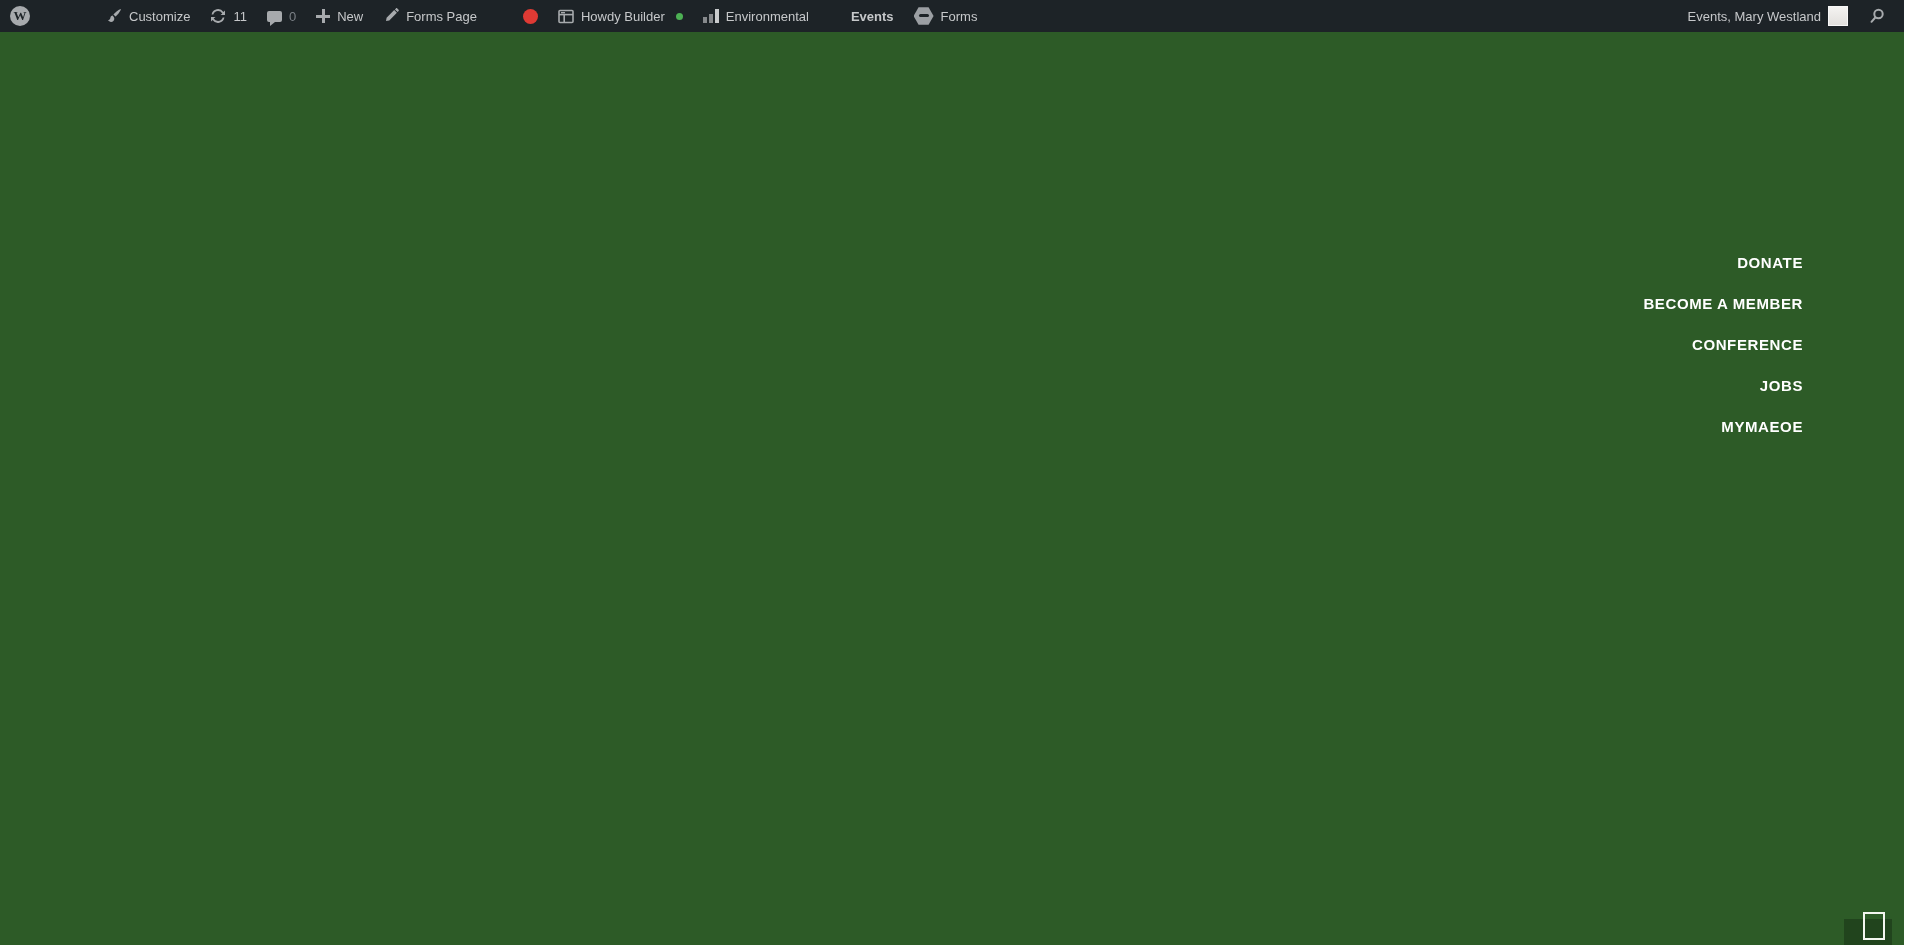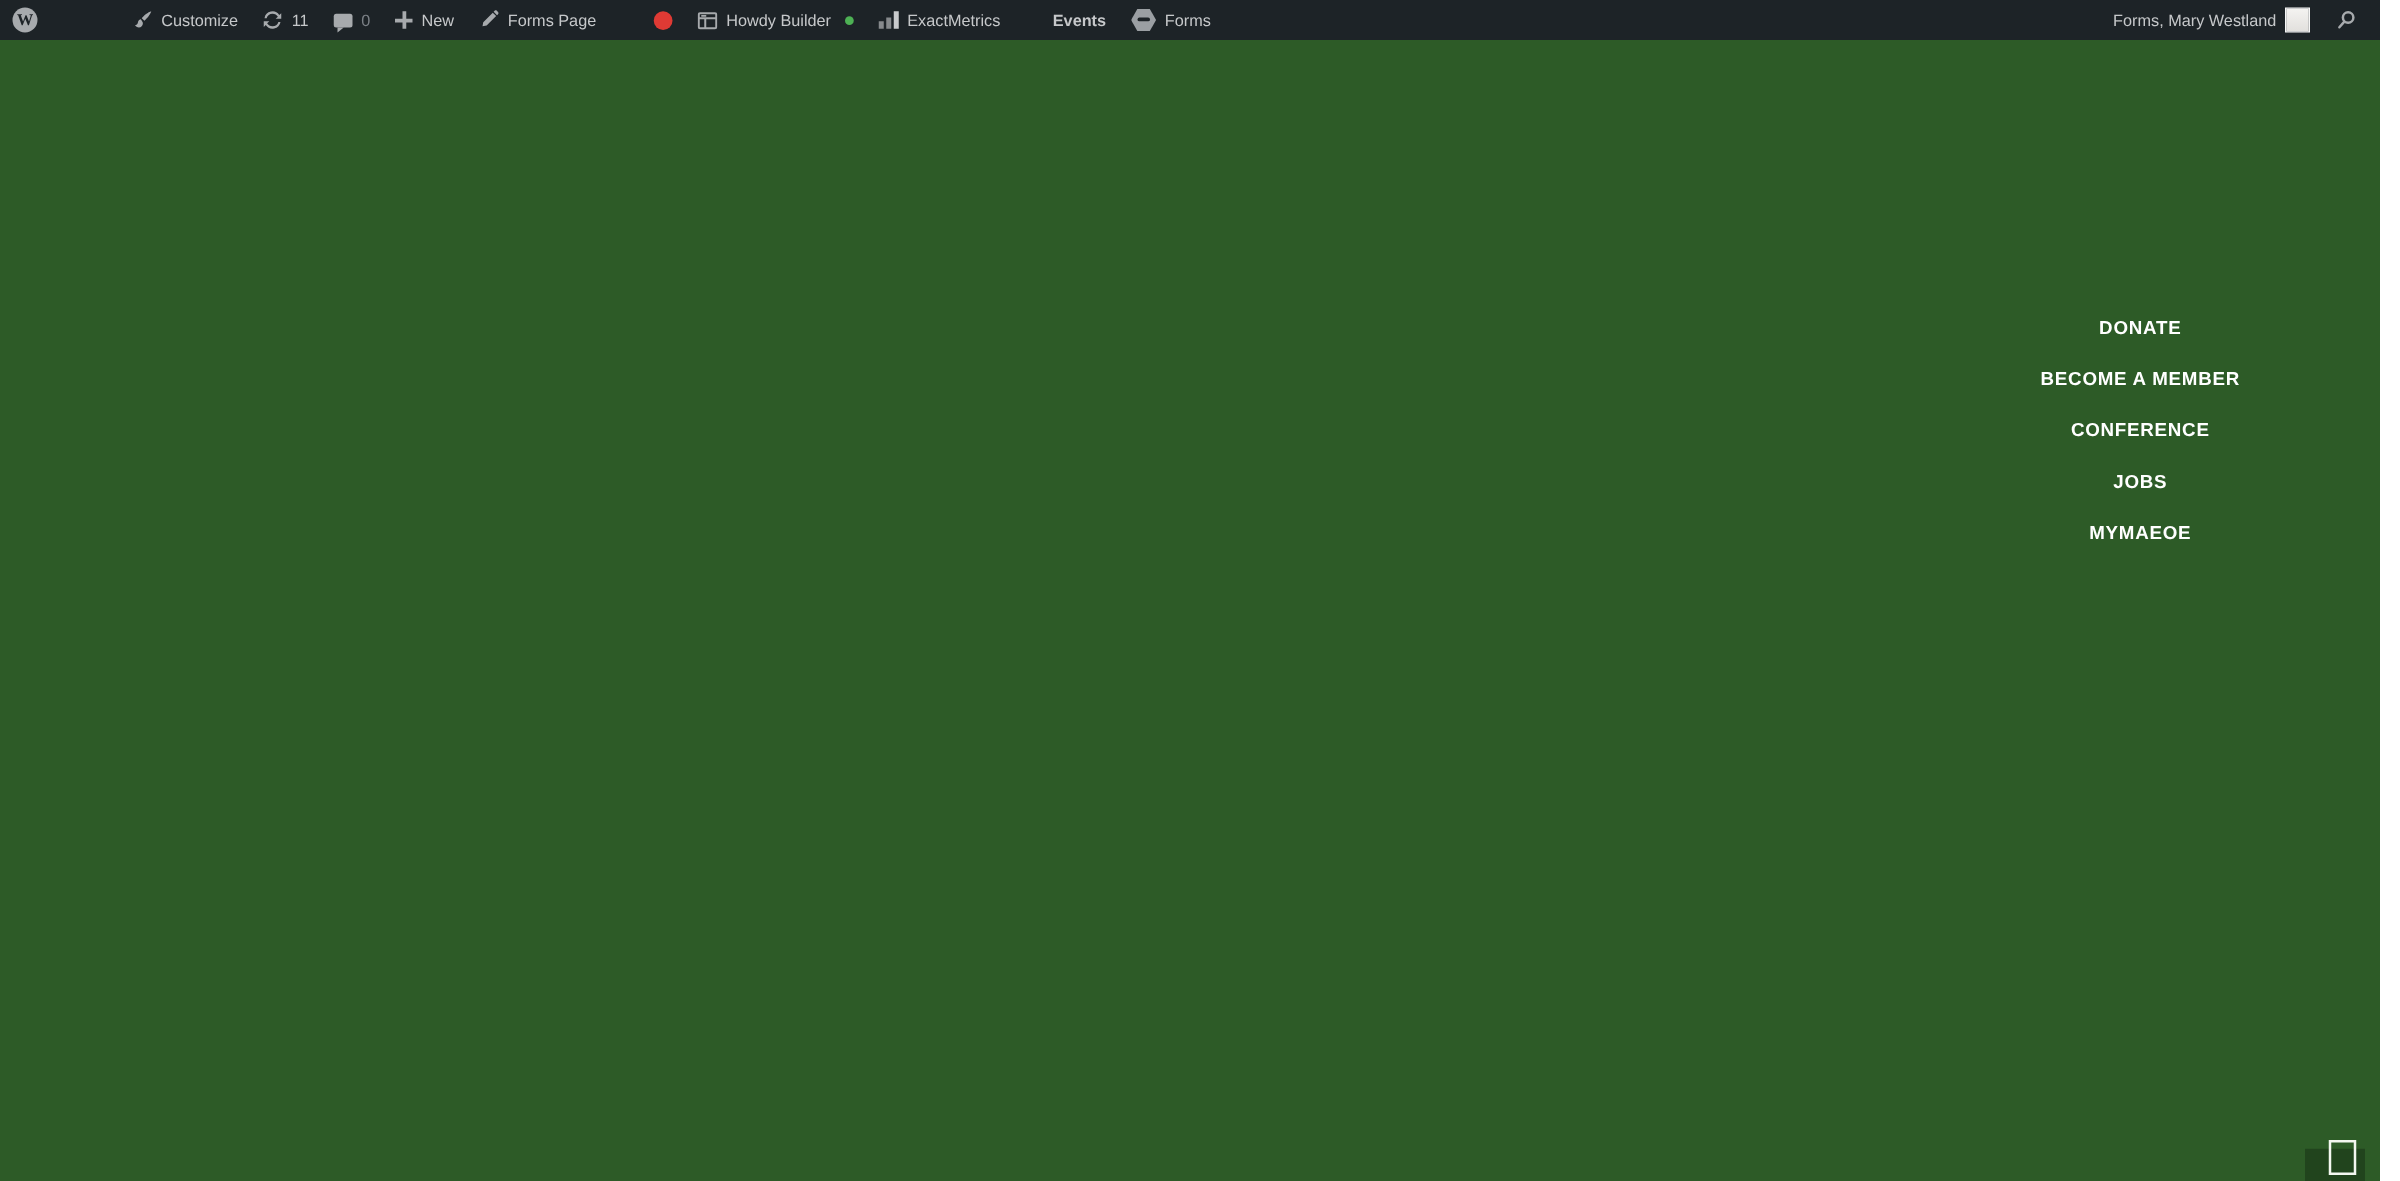--- a/index.html
+++ b/index.html
@@ -74,21 +74,21 @@
   .hexagon i { position:absolute; left:5px; top:7px; width:10px; height:3px; background:#1d2327; border-radius:2px; }
   
   .avatar {
     width:20px; height:20px;
     background:linear-gradient(#f4f3f1,#e2e0dd);
     border:1px solid #f7f7f7;
   }
 
   
   #hero { position:absolute; top:32px; left:0; width:1904px; height:913px; background:#2d5b27; }
-  #hero-nav { position:absolute; top:210px; right:112px; list-style:none; text-align:center; }
+  #hero-nav { position:absolute; top:210px; right:101px; list-style:none; text-align:right; }
   #hero-nav li { height:41px; line-height:41px; }
   #hero-nav a {
     color:#ffffff; text-decoration:none;
     font-size:15px; font-weight:bold; letter-spacing:.6px;
   }
 
   
   .corner-btn {
     position:absolute; left:1844px; top:887px;
     width:48px; height:46px;
@@ -166,38 +166,38 @@
       <span>Howdy Builder</span>
       <span class="status-dot"></span>
     </a>
 
     <a class="ab-item">
       <span class="bars">
           <i></i>
           <i></i>
           <i></i>
         </span>
-      <span>ExactMetrics</span>
+      <span>Environmental</span>
     </a>
 
     <a class="ab-item gap-events">
       <span>Events</span>
     </a>
 
     <a class="ab-item">
       <span class="hexagon">
           <i></i>
         </span>
       <span>Forms</span>
     </a>
   </div>
 
   <div class="ab-group" style="padding-right:8px">
     <a class="ab-item">
-      <span>Forms, Mary Westland</span>
+      <span>Events, Mary Westland</span>
       <span class="avatar"></span>
     </a>
     <a class="ab-item">
       <svg width="18" height="18" viewBox="0 0 18 18">
         <circle cx="10.5" cy="7" r="4.2" fill="none" stroke="#a7aaad" stroke-width="2"></circle>
         <line x1="7.3" y1="10.5" x2="3.5" y2="14.8" stroke="#a7aaad" stroke-width="2" stroke-linecap="round"></line>
       </svg>
     </a>
   </div>
 </header>

